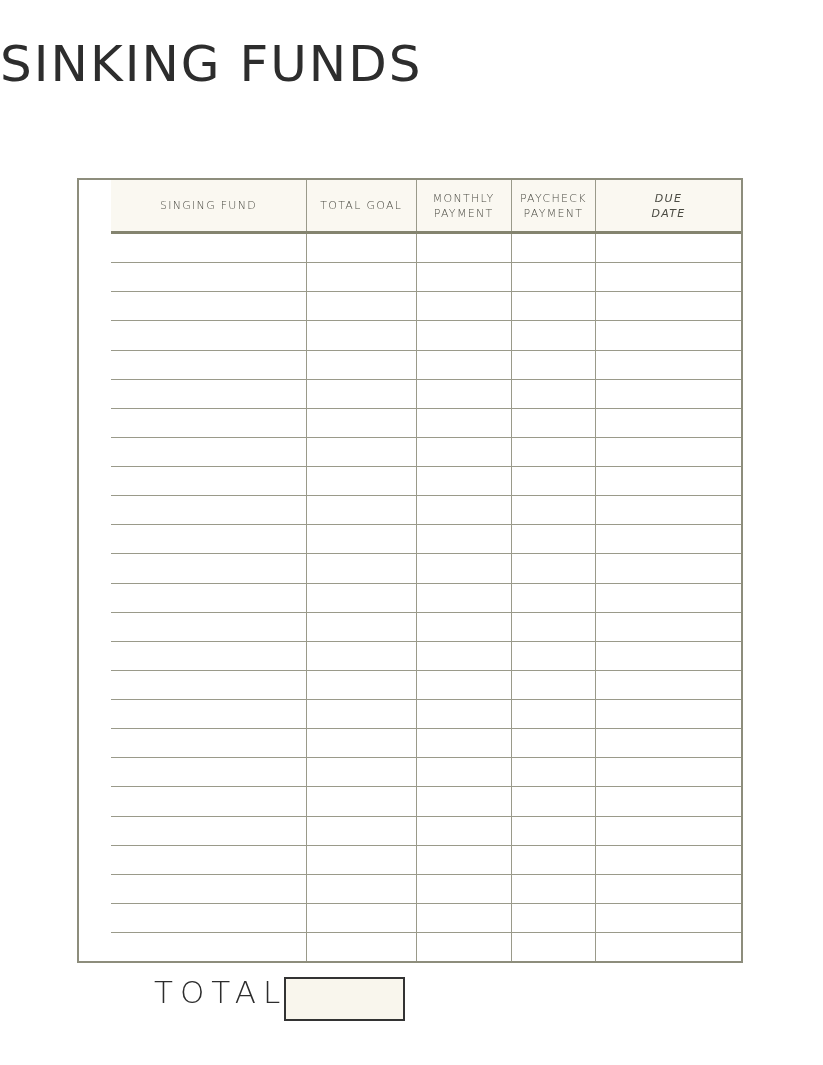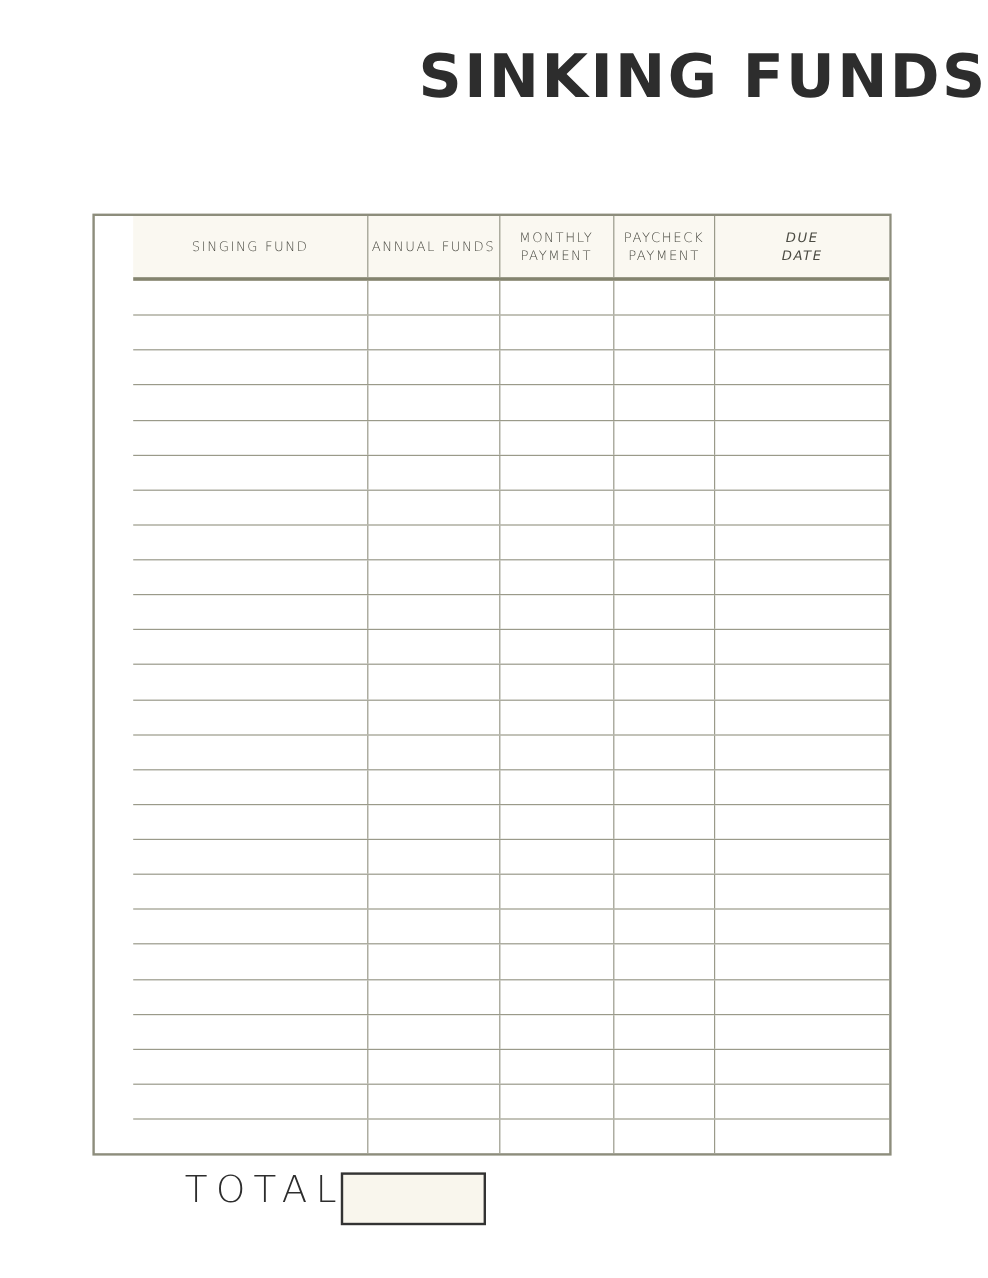--- a/index.html
+++ b/index.html
@@ -5,23 +5,23 @@
   html,body { margin:0; padding:0; }
   .page {
     position:relative;
     width:823px; height:1065px;
     background:#ffffff;
     overflow:hidden;
     font-family:"DejaVu Sans","Liberation Sans",sans-serif;
   }
   .title {
     position:absolute; top:36px; left:0; right:0;
-    text-align:right;
+    text-align:left;
     font-size:50px; line-height:57px;
-    font-weight:700;
+    font-weight:400;
     letter-spacing:2px;
     color:var(--title-text,#2d2d2d);
   }
   .tracker-table {
     position:absolute; left:77px; top:178px;
     width:666px; height:785px;
     box-sizing:border-box;
     border:2px solid var(--outer-border,#8d8d7c);
     display:flex; flex-direction:column;
     background:#ffffff;
@@ -87,21 +87,21 @@
 
 <div class="page">
 
   <div class="title">
     <div>SINKING FUNDS</div>
   </div>
 
   <div class="tracker-table">
     <div class="thead">
       <div class="th c0">SINGING FUND</div>
-      <div class="th c1">ANNUAL FUNDS</div>
+      <div class="th c1">TOTAL GOAL</div>
       <div class="th c2">MONTHLY<br>PAYMENT</div>
       <div class="th c3">PAYCHECK<br>PAYMENT</div>
       <div class="th c4">DUE<br>DATE</div>
     </div>
     <div class="tbody">
         <div class="tr">
     <div class="td c0"></div>
     <div class="td c1"></div>
     <div class="td c2"></div>
     <div class="td c3"></div>

